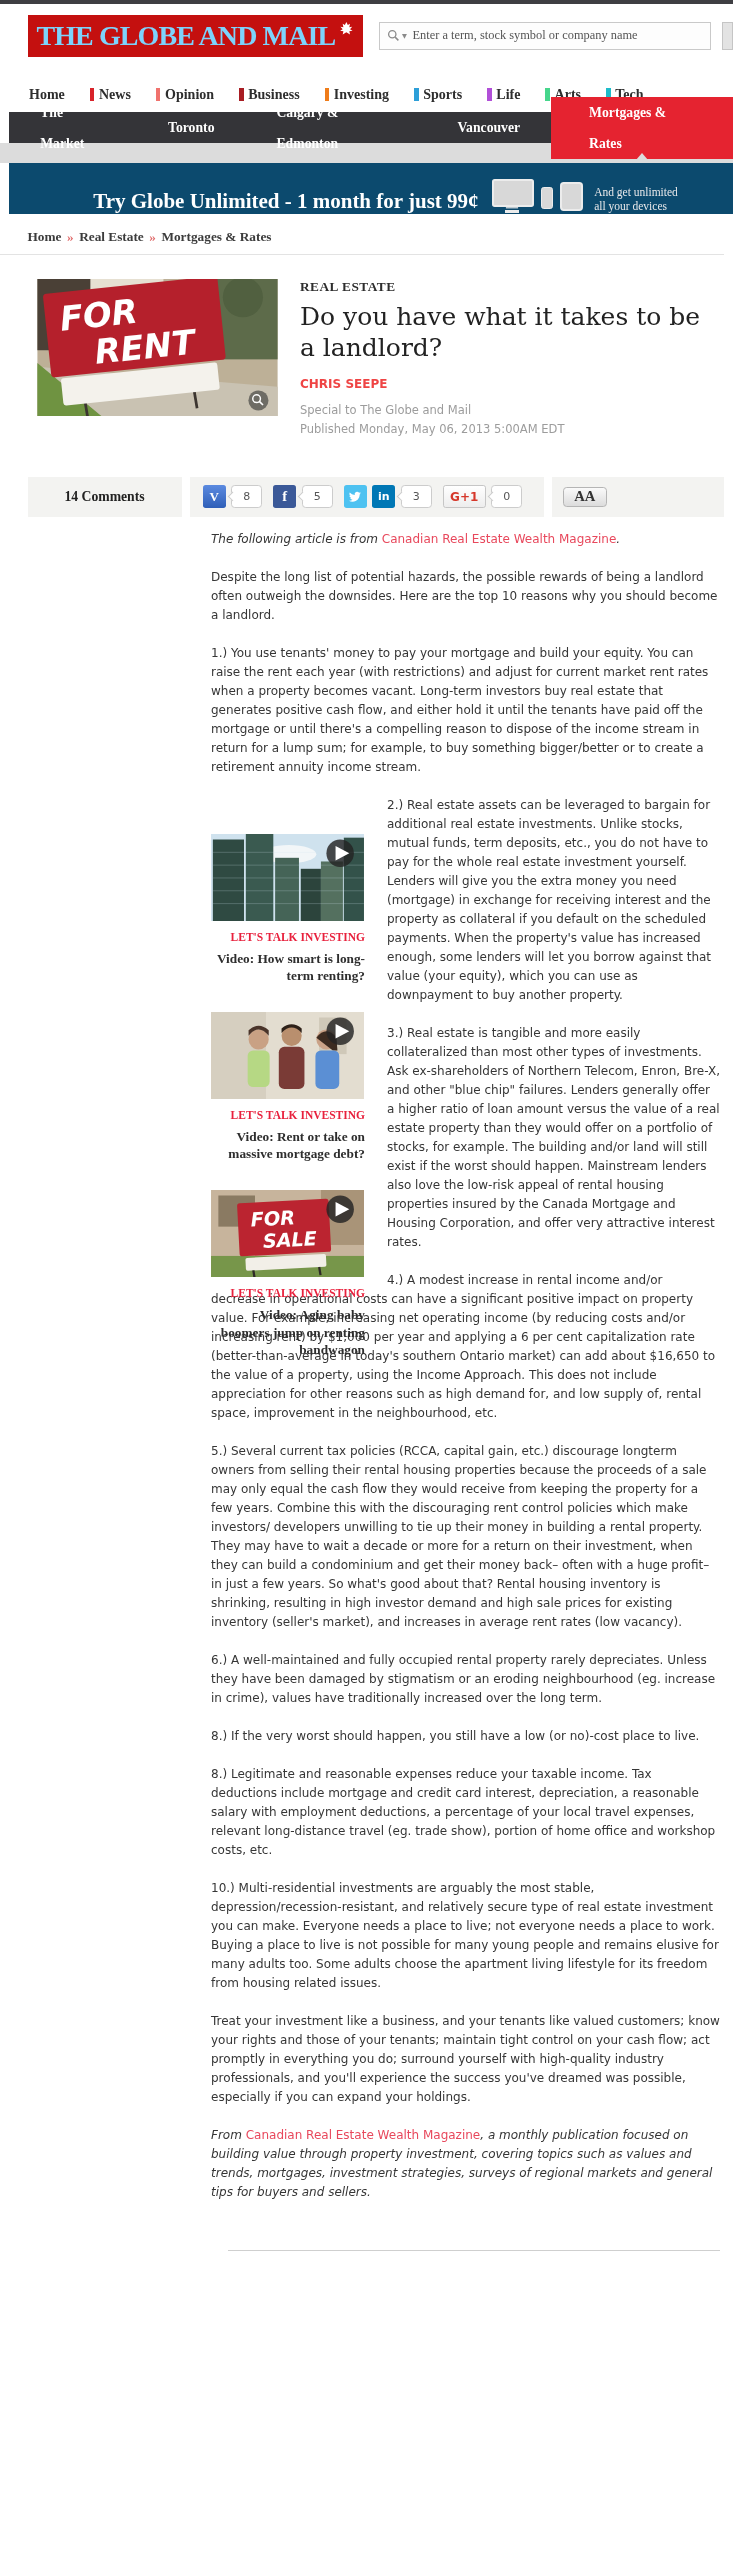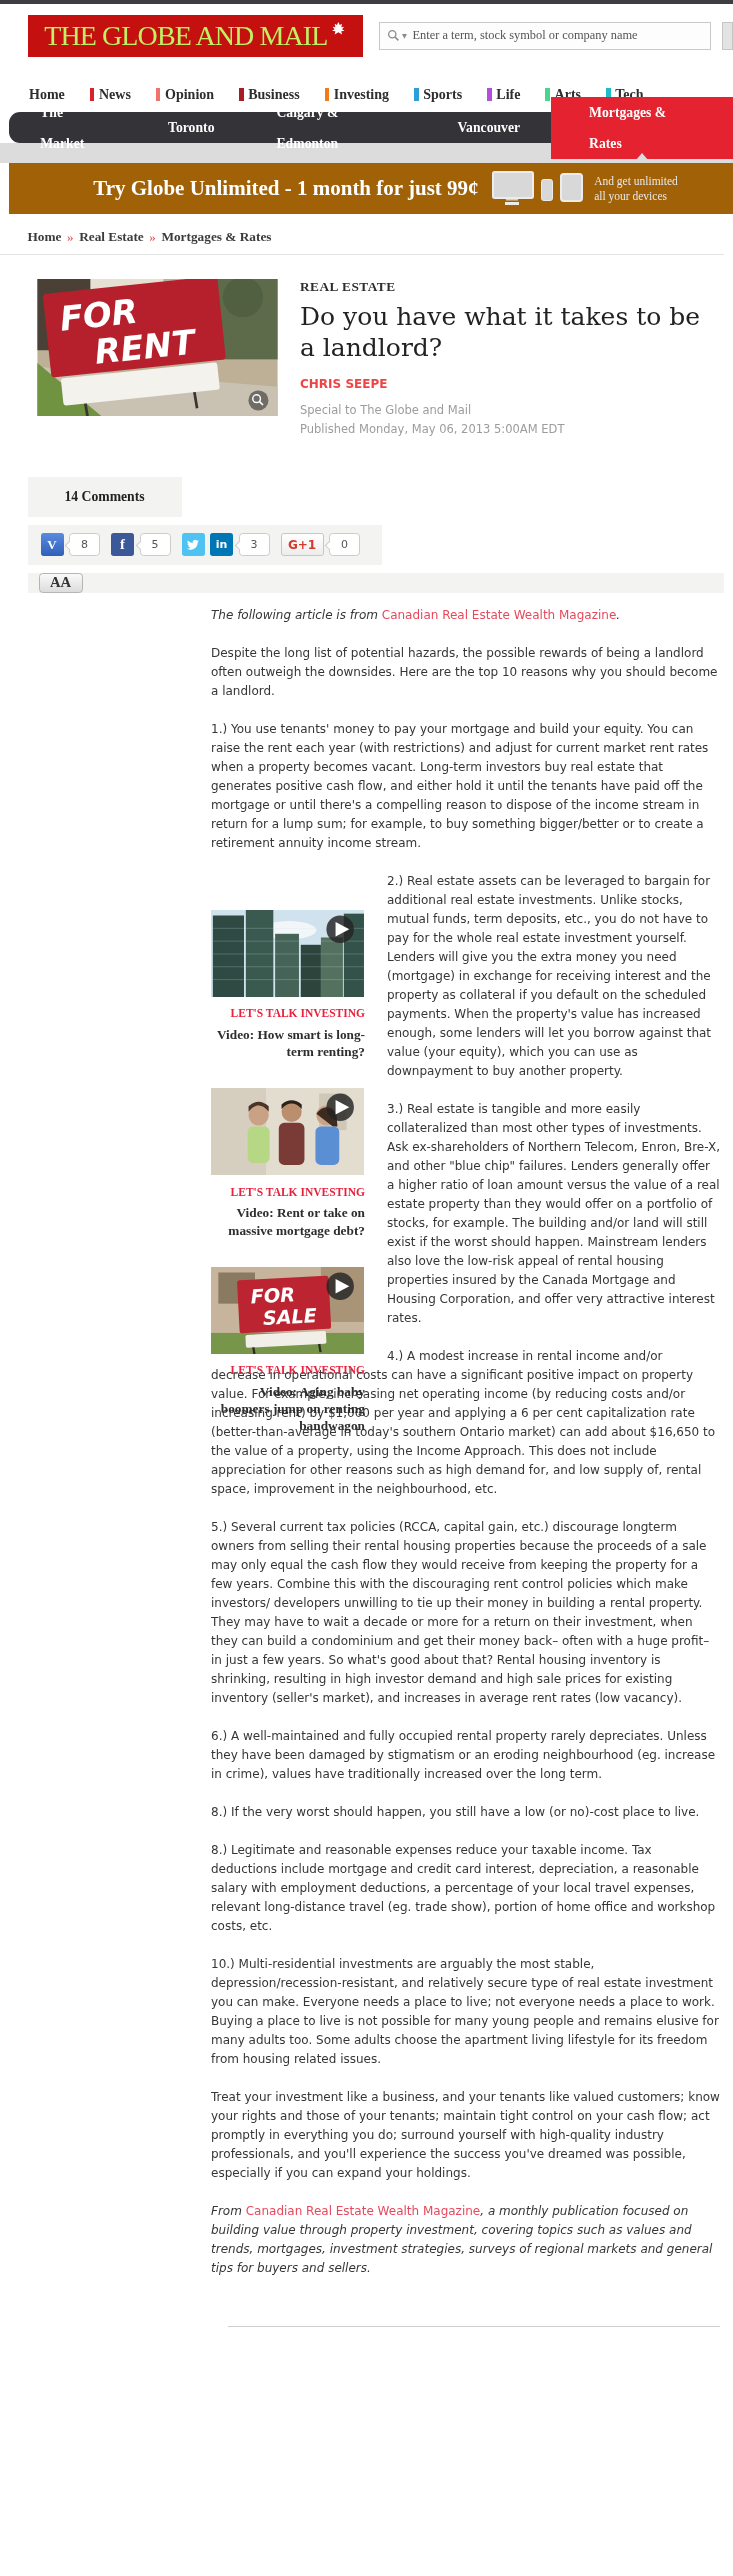--- a/index.html
+++ b/index.html
@@ -7,46 +7,46 @@
   body { font-family:"DejaVu Sans", sans-serif; color:#333; width:733px; overflow-x:hidden; }
   .page { width:733px; position:relative; background:#fff; }
 
   
   .topbar { height:3.7px; background:#3e3e42; }
 
   
   .header { position:relative; height:79px; background:#fff; }
   .logo { position:absolute; left:27.5px; top:11px; width:335px; height:42px; background:#c4100f;
           display:flex; align-items:center; justify-content:center; text-decoration:none; }
-  .logo-text { color:#bef264; font-family:"Liberation Serif", serif; font-weight:normal; font-size:28px; letter-spacing:-0.9px; white-space:nowrap; }
+  .logo-text { color:#7dd3fc; font-family:"Liberation Serif", serif; font-weight:bold; font-size:28px; letter-spacing:-0.9px; white-space:nowrap; }
   .leaf { margin-left:3.7px; margin-top:-13px; }
   .search-wrap { position:absolute; left:379px; top:18.3px; width:332px; height:28px; border:0.9px solid #c9c9c9; background:#fdfdfd; display:flex; align-items:center; padding:0 7.3px; }
   .search-icon { display:flex; align-items:center; color:#8a8a8a; margin-right:1.8px; }
   .search-caret { font-size:6.4px; color:#8a8a8a; margin-right:5.5px; }
   .search-input { border:none; outline:none; background:transparent; flex:1; font-family:"Liberation Serif", serif; font-size:12.4px; color:#444; }
   .search-input::placeholder { color:#555; }
   .search-go { position:absolute; left:722px; top:18.3px; width:11px; height:28px; background:#e3e3e3; border:0.9px solid #c5c5c5; }
 
   
   .mainnav { height:24px; display:flex; align-items:center; padding-left:29px; gap:25px; }
   .nav-item { display:flex; align-items:center; gap:4.6px; text-decoration:none; color:#2e2e2e;
               font-family:"Liberation Serif", serif; font-weight:bold; font-size:14px; cursor:pointer; }
   .tick { width:4.6px; height:13px; display:inline-block; }
 
   
-  .subnav { margin:5.5px 0 0 9.2px; width:724px; height:31px; background:#343438; display:flex; align-items:center;border-radius:11px; }
+  .subnav { margin:5.5px 0 0 9.2px; width:724px; height:31px; background:#343438; display:flex; align-items:center; }
   .subnav-item { color:#fff; font-family:"Liberation Serif", serif; font-weight:bold; font-size:13.7px; text-decoration:none; padding:0 31px; line-height:31px; cursor:pointer; }
   .subnav-active { background:#e52330; position:relative; padding:0 38px; }
   .subnav-active::after { content:""; position:absolute; left:50%; bottom:-0.9px; margin-left:-6.4px;
                           border-left:6.4px solid transparent; border-right:6.4px solid transparent; border-bottom:7.3px solid #dcdcdc; }
 
   .graystrip { height:20px; background:#dcdcdc; }
 
   
-  .banner { margin-left:9.2px; width:724px; height:51px; background:#a16207; display:flex; align-items:center; overflow:hidden; cursor:pointer; }
+  .banner { margin-left:9.2px; width:724px; height:51px; background:#0c4a6e; display:flex; align-items:flex-end; overflow:hidden; cursor:pointer; }
   .banner-headline { color:#fff; font-family:"Liberation Serif", serif; font-weight:bold; font-size:21px; margin-left:84px; white-space:nowrap; }
   .devices { display:flex; align-items:flex-end; gap:7.3px; margin-left:13px; }
   .dev-monitor { width:42px; height:27.5px; border:2.7px solid #ececec; border-radius:2.7px; background:#d8d8d8; position:relative; margin-bottom:7.3px; }
   .dev-monitor::after { content:""; position:absolute; left:11px; bottom:-8.2px; width:14.7px; height:2.7px; background:#ececec; box-shadow:5.5px -2.7px 0 -1.8px #ececec, 0px -3.7px 0 -0.9px #ececec; }
   .dev-phone { width:12px; height:22px; border:1.8px solid #ececec; border-radius:2.7px; background:#d8d8d8; margin-bottom:5.5px; }
   .dev-tablet { width:23px; height:29px; border:2.7px solid #ececec; border-radius:3.7px; background:#d8d8d8; margin-bottom:3.7px; }
   .banner-note { color:#e8e8ea; font-family:"Liberation Serif", serif; font-size:11.5px; line-height:14.7px; margin-left:11px; white-space:nowrap; }
 
   
   .breadcrumb { padding:14.7px 0 9.2px 27.5px; border-bottom:0.9px solid #e3e3e3; margin-right:9.2px;
@@ -57,21 +57,21 @@
   
   .article-head { position:relative; min-height:194px; }
   .hero { position:absolute; left:37px; top:24px; width:241px; height:137px; cursor:pointer; display:block; }
   .head-text { margin-left:300px; margin-right:13px; padding-top:24px; }
   .category { font-family:"Liberation Serif", serif; font-weight:bold; font-size:13.3px; letter-spacing:0.5px; color:#2e2e2e; }
   .title { font-family:"DejaVu Serif", serif; font-weight:normal; font-size:25px; line-height:31px; color:#222; margin-top:5.5px; }
   .author { color:#ef4444; font-weight:bold; font-size:12px; margin-top:14.7px; font-family:"DejaVu Sans", sans-serif; }
   .byline { color:#9c9c9c; font-size:11.5px; line-height:18.3px; margin-top:10px; }
 
   
-  .share-bar { margin:27.5px 9.2px 0 27.5px; display:flex; gap:8.2px;flex-direction:column; }
+  .share-bar { margin:27.5px 9.2px 0 27.5px; display:flex; gap:8.2px; }
   .share-cell { background:#f3f3f1; height:40px; display:flex; align-items:center; }
   .cell-comments { width:154px; justify-content:center; }
   .comments-label { font-family:"Liberation Serif", serif; font-weight:bold; font-size:13.7px; color:#222; cursor:pointer; }
   .cell-icons { width:354px; padding:0 13px; gap:5.5px; }
   .cell-size { flex:1; padding-left:11px; }
   .sq { width:23px; height:23px; border-radius:2.7px; display:flex; align-items:center; justify-content:center; color:#fff; font-weight:bold; cursor:pointer; }
   .sq-share { background:linear-gradient(#5b8ae0,#2f5fb8); font-size:13px; font-family:"Liberation Serif", serif; }
   .sq-fb { background:#3b5998; font-family:"Liberation Serif", serif; font-size:14.7px; }
   .sq-tw { background:#4ec2f1; }
   .sq-in { background:#0077b5; font-size:11px; }

